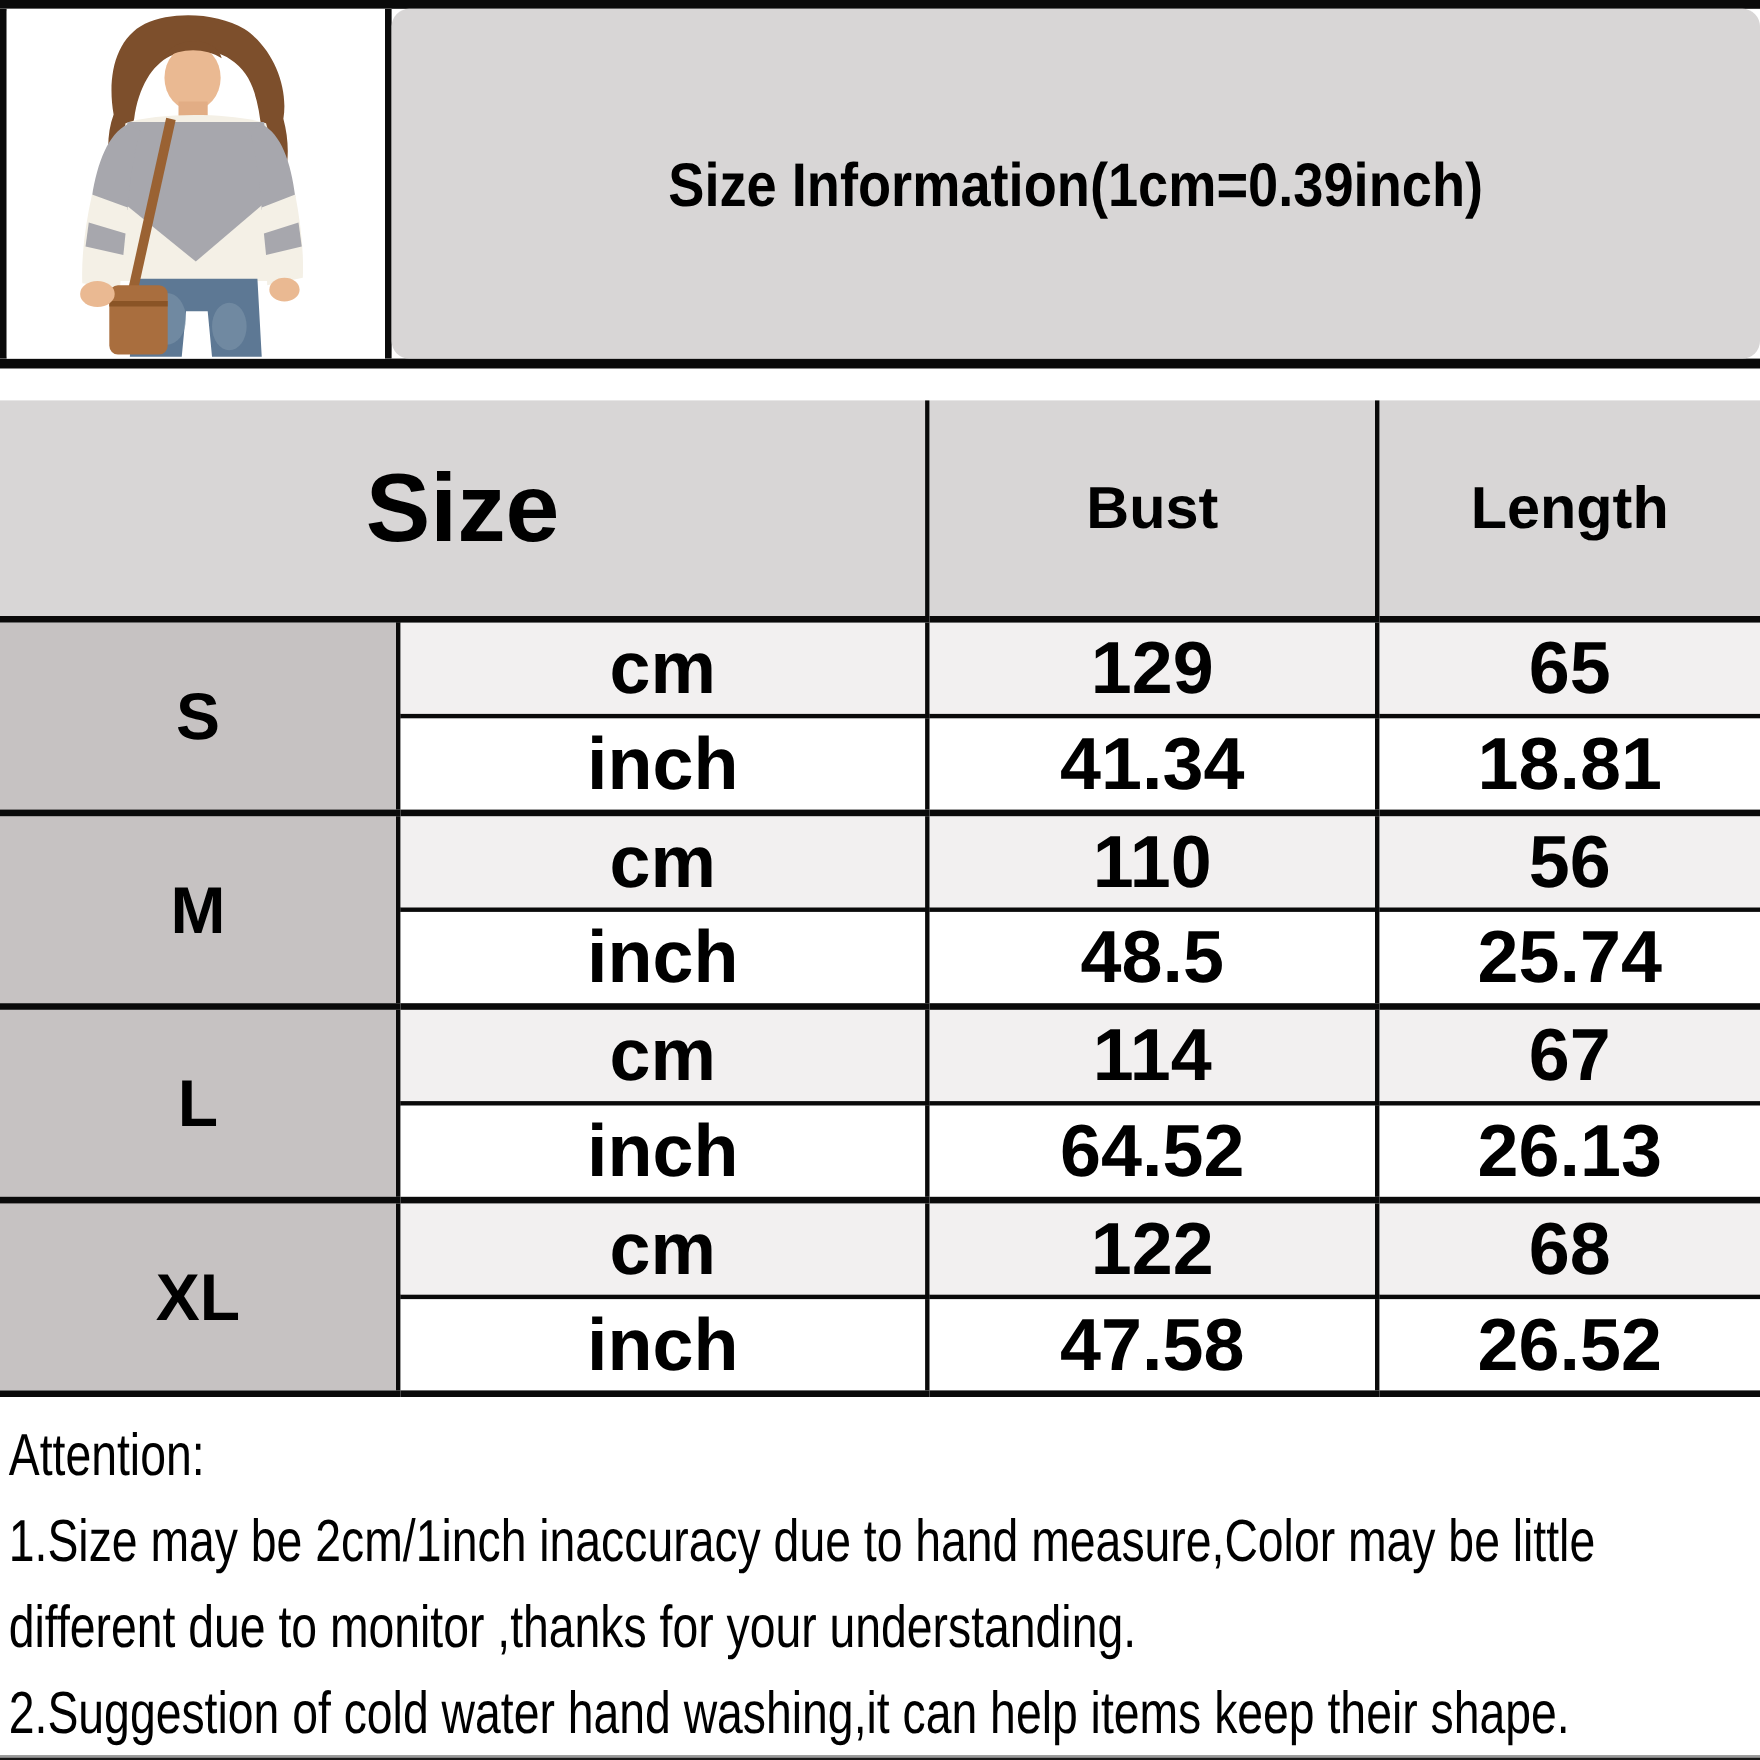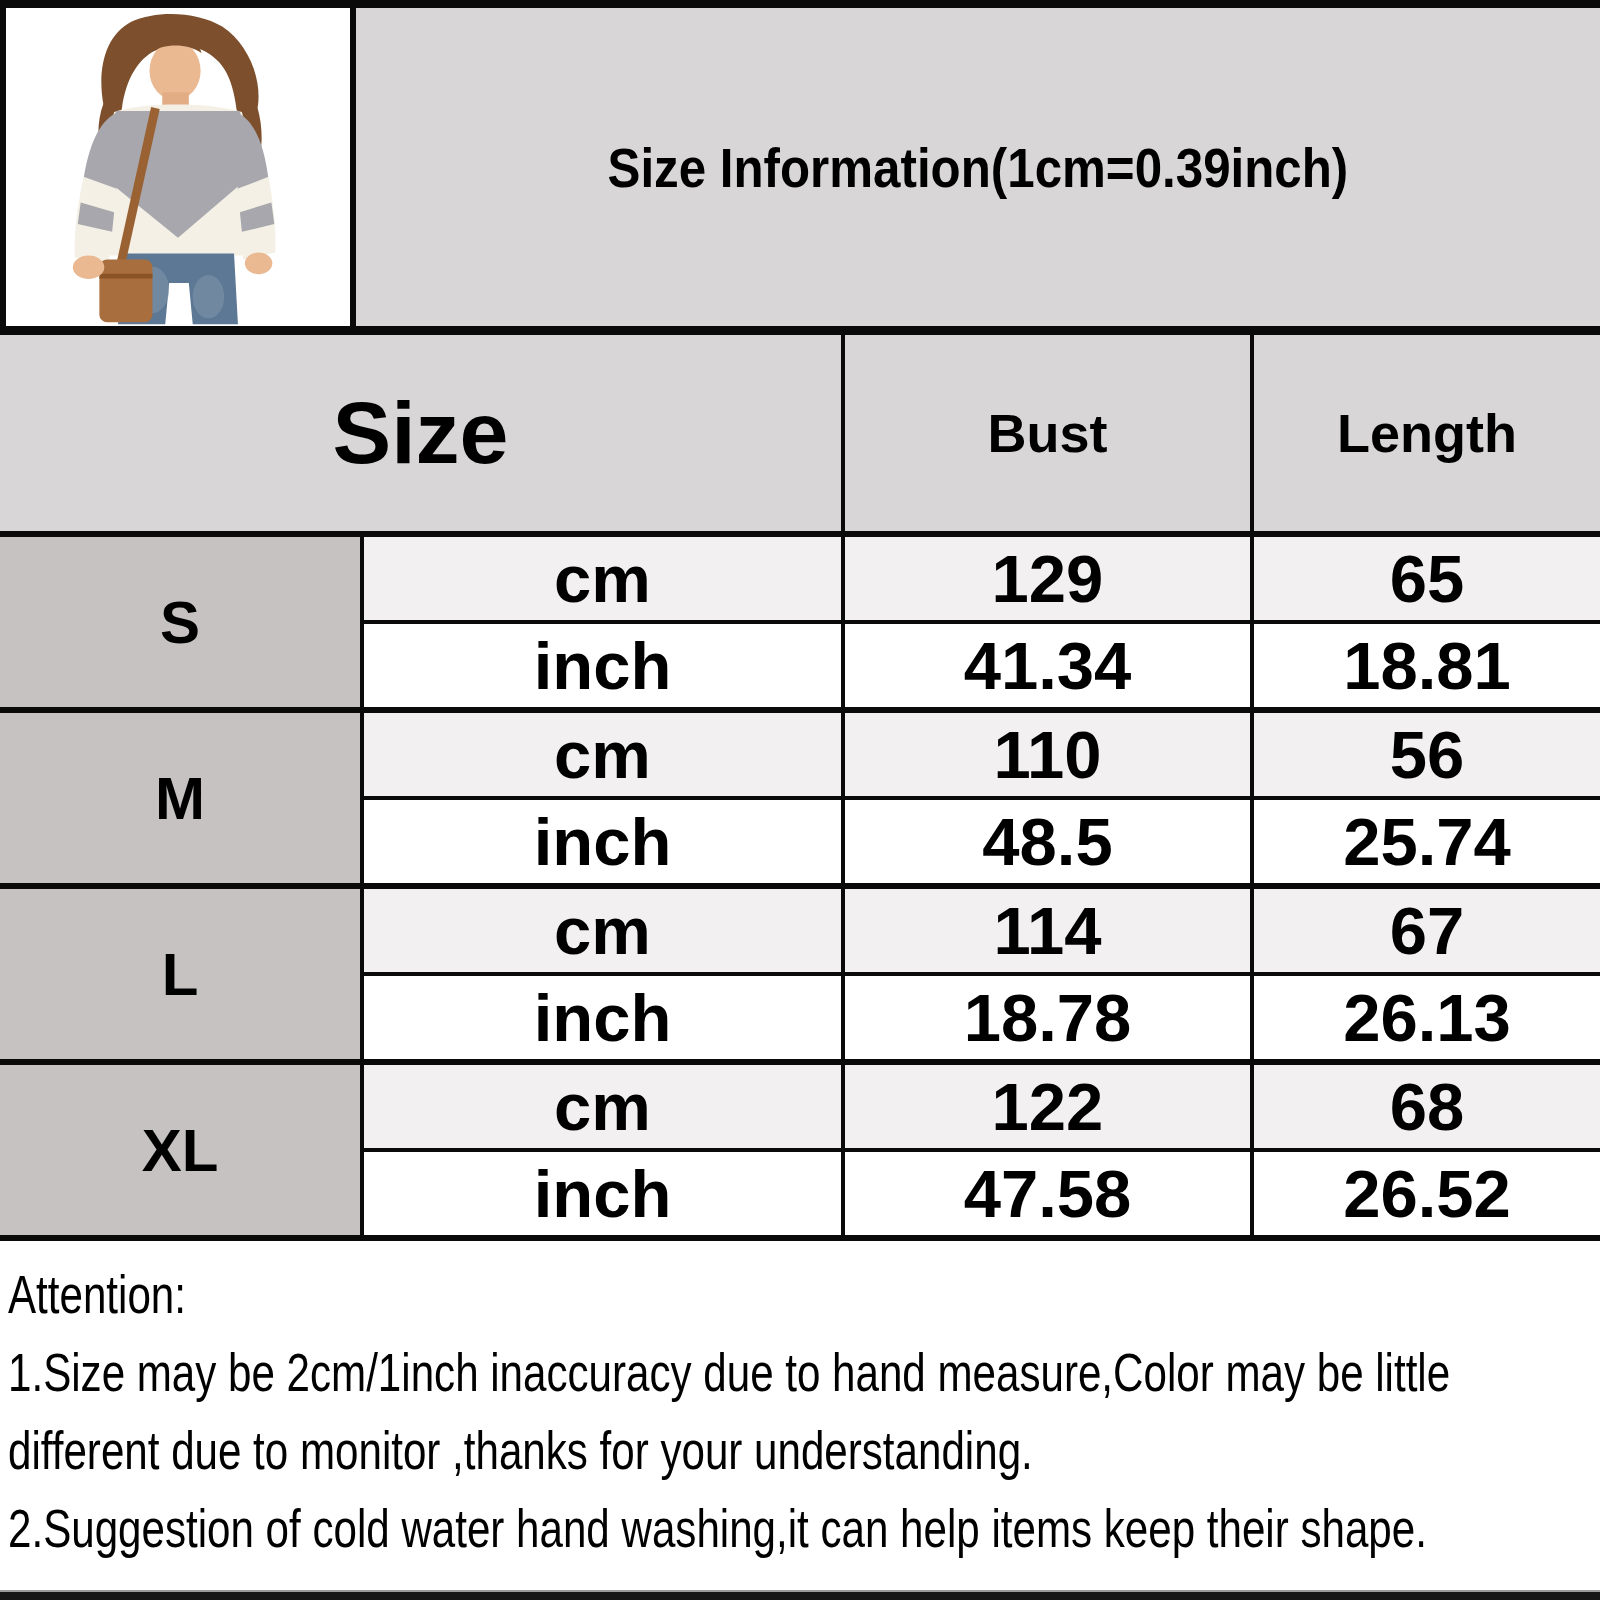--- a/index.html
+++ b/index.html
@@ -12,25 +12,25 @@
     --text-black:#000000;
   }
   html,body{margin:0;padding:0;}
   body{font-family:"Liberation Sans",sans-serif;background:#ffffff;color:var(--text-black);}
   .page{width:1600px;height:1600px;display:flex;flex-direction:column;overflow:hidden;background:#fff;position:relative;}
 
   
   .top-band{height:335px;box-sizing:border-box;border-top:8px solid var(--border-black);border-bottom:9px solid var(--border-black);display:flex;flex:0 0 auto;}
   .photo-cell{width:356px;box-sizing:border-box;border-left:6px solid var(--border-black);border-right:6px solid var(--border-black);background:#ffffff;flex:0 0 auto;display:flex;align-items:center;justify-content:center;}
   .photo-cell svg{width:100%;height:100%;display:block;}
-  .title-cell{flex:1;background:var(--band-gray);display:flex;align-items:center;justify-content:center;}
+  .title-cell{flex:1;background:var(--band-gray);display:flex;align-items:center;justify-content:center;border-radius:16px;}
   .title-text{font-size:56px;font-weight:bold;letter-spacing:0px;transform:scaleX(0.88);transform-origin:50% 50%;white-space:nowrap;}
 
   
-  table.size-table{border-collapse:collapse;table-layout:fixed;width:1600px;flex:0 0 auto;}
+  table.size-table{border-collapse:collapse;table-layout:fixed;width:1600px;flex:0 0 auto;margin-top:29px;}
   table.size-table td,table.size-table th{border:4px solid var(--border-black);border-top-width:6px;border-bottom-width:6px;text-align:center;vertical-align:middle;padding:0;overflow:hidden;}
   table.size-table th{background:var(--band-gray);border-top:none;}
   table.size-table td:first-child,table.size-table th:first-child{border-left:none;}
   table.size-table td:last-child,table.size-table th:last-child{border-right:none;}
   tr.header-row{height:199px;}
   tr.data-row{height:88px;}
   .th-size{font-size:88px;font-weight:bold;}
   .th-measure{font-size:54px;font-weight:bold;}
   td.size-cell{background:var(--size-cell-gray);font-size:60px;font-weight:bold;}
   tr.row-cm td{background:var(--cm-row);}
@@ -132,21 +132,21 @@
       </tr>
 
       <tr class="data-row row-cm">
         <td class="size-cell" rowspan="2">L</td>
         <td class="unit-cell">cm</td>
         <td class="val-cell">114</td>
         <td class="val-cell">67</td>
       </tr>
       <tr class="data-row row-inch">
         <td class="unit-cell">inch</td>
-        <td class="val-cell">18.78</td>
+        <td class="val-cell">64.52</td>
         <td class="val-cell">26.13</td>
       </tr>
 
       <tr class="data-row row-cm">
         <td class="size-cell" rowspan="2">XL</td>
         <td class="unit-cell">cm</td>
         <td class="val-cell">122</td>
         <td class="val-cell">68</td>
       </tr>
       <tr class="data-row row-inch">

